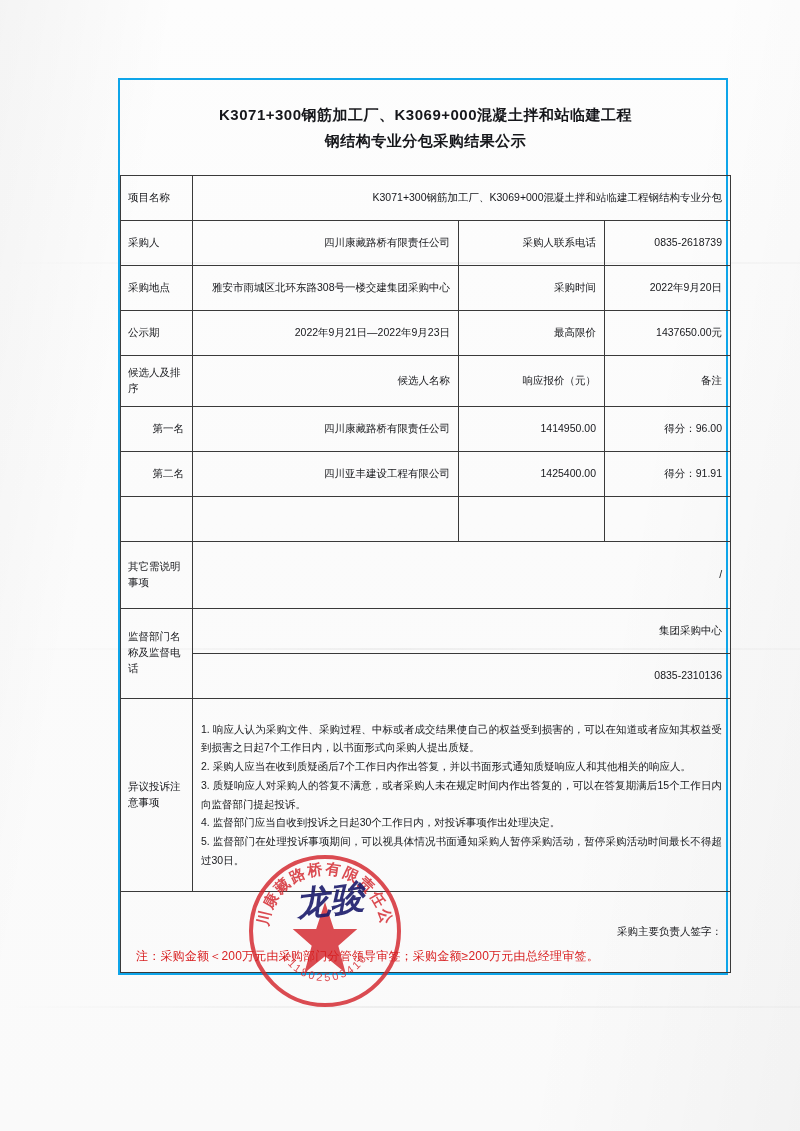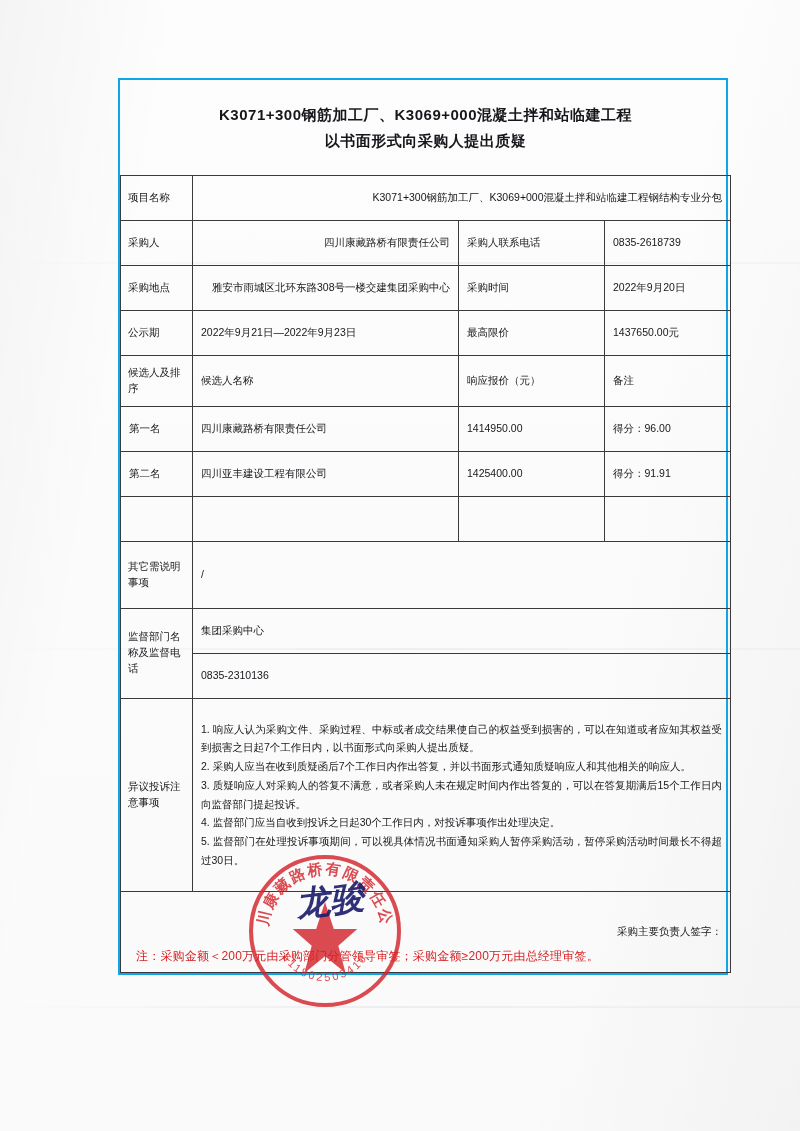--- a/index.html
+++ b/index.html
@@ -63,21 +63,21 @@
     font-weight: bold;
     letter-spacing: 0.5px;
     line-height: 1.75;
   }
   .lbl {
     text-align: left;
     width: 62px;
     padding-left: 7px;
     padding-right: 2px;
   }
-  .ctr { text-align: left; }
+  .ctr { text-align: right; }
   .lft { text-align: right; }
   .h-tall td { height: 34px; }
   .cand-head td { height: 40px; }
   .empty-row td { height: 34px; }
   .note-list {
     font-size: 10.5px;
     line-height: 1.78;
     text-align: justify;
   }
   .note-list div { margin: 0; }
@@ -135,21 +135,21 @@
       <col style="width:72px">
       <col style="width:266px">
       <col style="width:146px">
       <col style="width:126px">
     </colgroup>
 
     <tbody>
         <tr>
       <td colspan="4" class="title-cell">
         <div class="title-line">K3071+300钢筋加工厂、K3069+000混凝土拌和站临建工程</div>
-        <div class="title-line">以书面形式向采购人提出质疑</div>
+        <div class="title-line">钢结构专业分包采购结果公示</div>
       </td>
     </tr>
 
     <tr class="h-tall">
       <td class="lbl">项目名称</td>
       <td colspan="3" class="lft">K3071+300钢筋加工厂、K3069+000混凝土拌和站临建工程钢结构专业分包</td>
     </tr>
 
     <tr class="h-tall">
       <td class="lbl">采购人</td>

